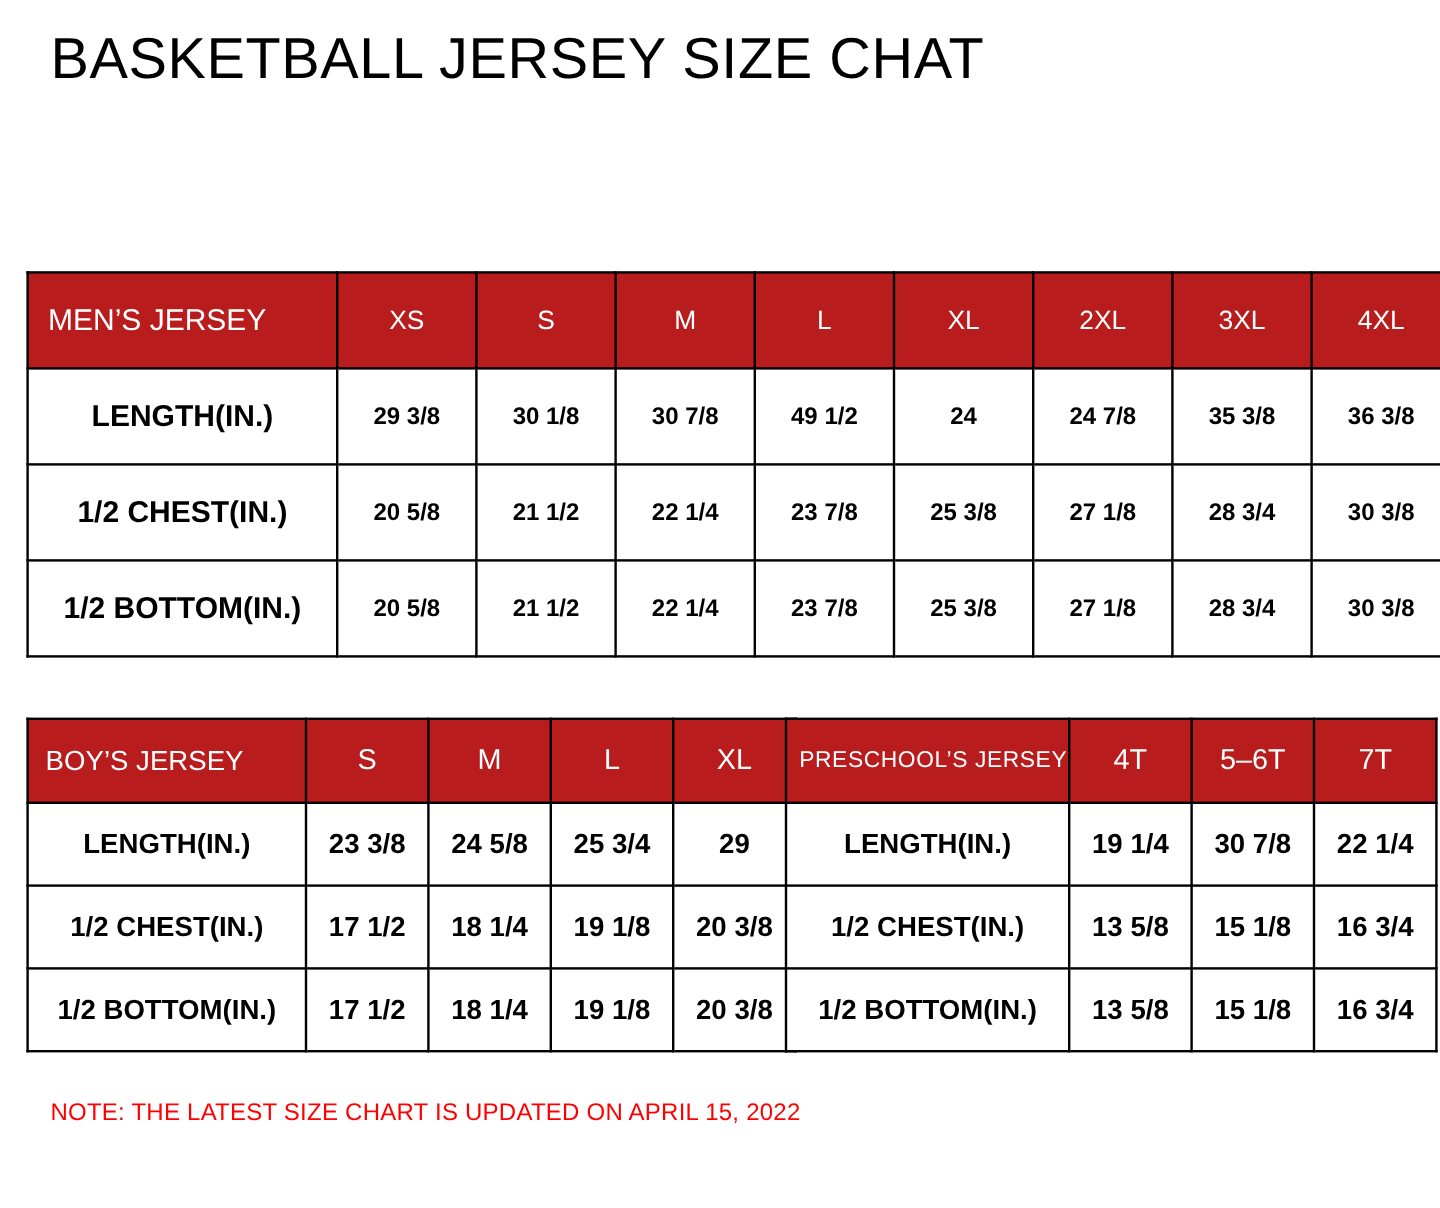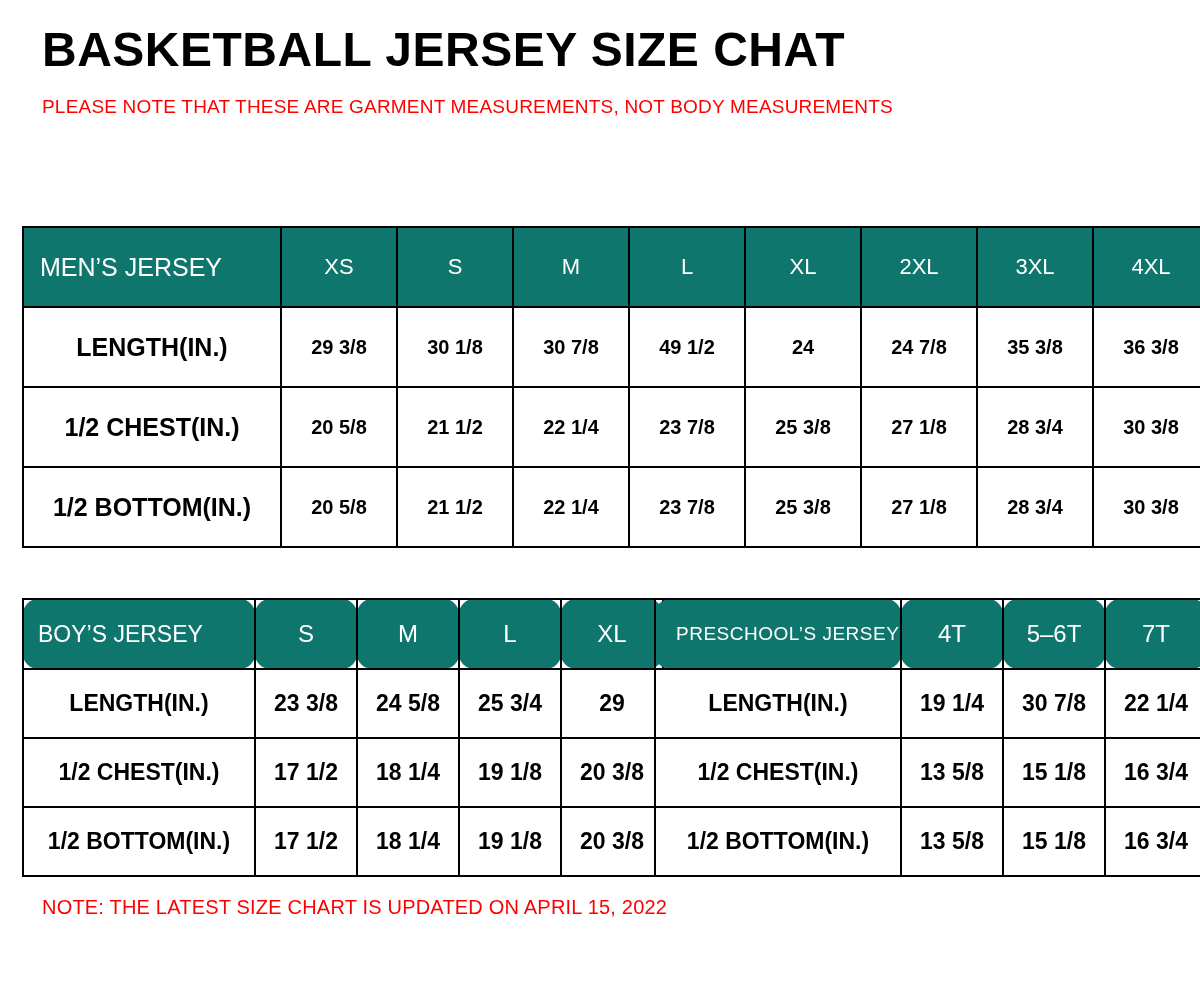--- a/index.html
+++ b/index.html
@@ -17,21 +17,21 @@
   }
   .page {
     position: relative;
     width: 1200px;
     height: 1007px;
     box-sizing: border-box;
     padding: 0 22px;
   }
   .title {
     font-size: 48px;
-    font-weight: bold;
+    font-weight: normal;
     letter-spacing: 0.5px;
     color: #000;
     margin: 22px 0 0 20px;
     line-height: 1.15;
     white-space: nowrap;
   }
   .note-top {
     color: #ff0000;
     font-size: 19px;
     line-height: 1.45;
@@ -46,21 +46,21 @@
   td, th {
     border: 2px solid #000;
     text-align: center;
     vertical-align: middle;
     font-weight: bold;
     color: #000;
     background: #ffffff;
     padding: 0;
   }
   thead th {
-    background: #0f766e;
+    background: #b91c1c;
     color: #ffffff;
     font-weight: normal;
   }
 
   
   #mens-table {
     position: absolute;
     left: 22px;
     top: 204px;
     width: 1156px;
@@ -93,59 +93,57 @@
   #preschool-table {
     position: absolute;
     left: 654px;
     top: 576px;
     width: 524px;
   }
   #boys-table thead th,
   #preschool-table thead th {
     height: 68px;
     font-size: 24px;
-    border-radius: 15px;
   }
   #boys-table thead th.rowhead {
     text-align: left;
     padding-left: 14px;
     font-size: 23px;
   }
   #preschool-table thead th.rowhead {
     text-align: left;
-    padding-left: 20px;
+    padding-left: 10px;
     font-size: 19px;
     letter-spacing: 0.5px;
     margin-left: 32px;
   }
   #boys-table tbody td,
   #preschool-table tbody td {
     height: 67px;
     font-size: 23px;
   }
 
   .note-bottom {
     position: absolute;
     left: 42px;
-    top: 868px;
+    top: 888px;
     color: #ff0000;
     font-size: 20px;
     line-height: 1.7;
     letter-spacing: 0.2px;
   }
   .note-bottom div { white-space: nowrap; }
 </style>
 </head>
 <body>
 
 <div class="page">
 
   <h1 class="title">BASKETBALL JERSEY SIZE CHAT</h1>
 
-  <p class="note-top">PLEASE NOTE THAT THESE ARE GARMENT MEASUREMENTS, NOT BODY MEASUREMENTS</p>
 
   <table id="mens-table">
     <thead>
       <tr>
         <th class="rowhead" style="width:240px">MEN’S JERSEY</th>
         <th style="width:114px">XS</th>
         <th style="width:114px">S</th>
         <th style="width:114px">M</th>
         <th style="width:114px">L</th>
         <th style="width:114px">XL</th>

